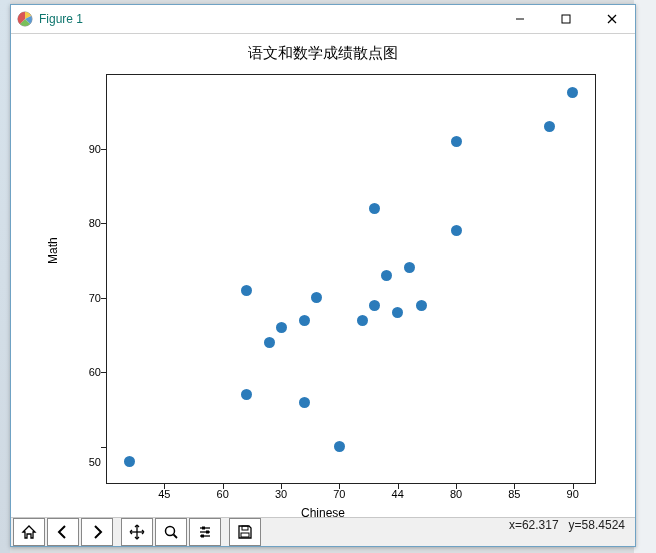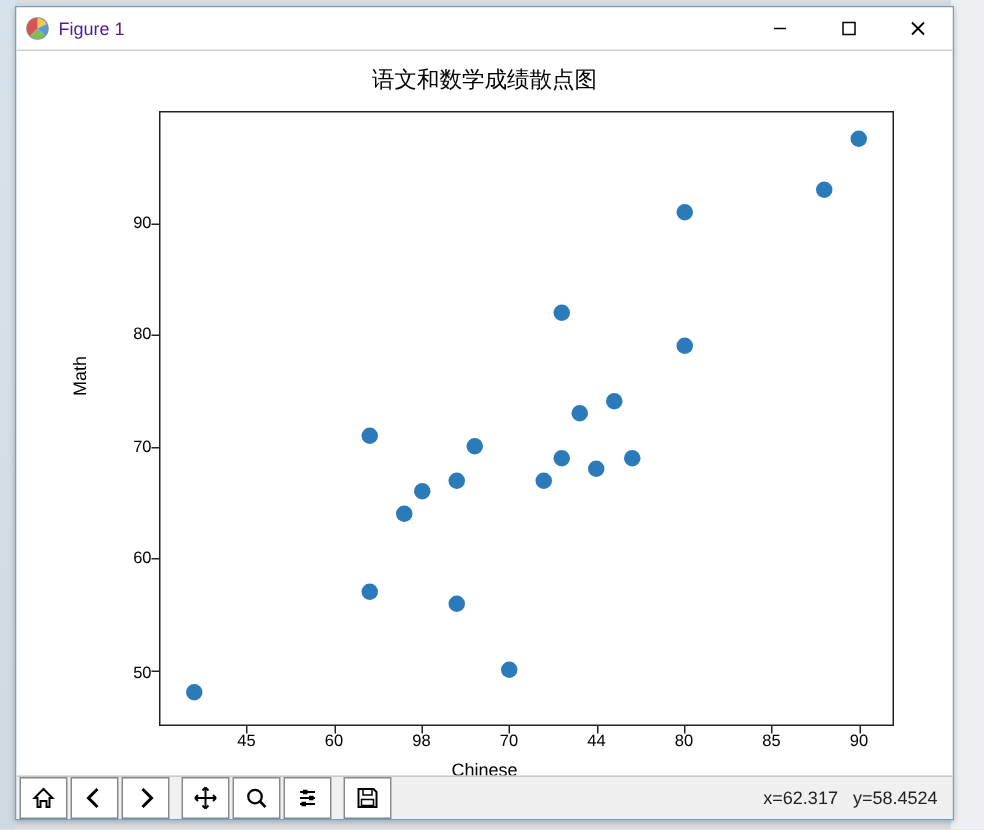--- a/index.html
+++ b/index.html
@@ -37,42 +37,42 @@
   }
   .titlebar .icon {
     width: 16px; height: 16px;
     margin: 0 6px;
     display: inline-flex;
     align-items: center;
     justify-content: center;
   }
   .titlebar .title {
     flex: 0 0 auto;
-    color: #4c1d95;
+    color: #0f766e;
   }
   .titlebar .spacer { flex: 1; }
   .win-btn {
     width: 46px; height: 28px;
     display: flex; align-items: center; justify-content: center;
     font-size: 13px;
     color: #222;
   }
   .plot-area {
     position: absolute;
     left: 0; top: 29px; right: 0; bottom: 28px;
     background: #ffffff;
   }
   .toolbar {
     position: absolute;
     left: 0; bottom: 0; right: 0;
     height: 28px;
     background: #f0f0f0;
     border-top: 1px solid #c8c8c8;
     display: flex;
-    align-items: center;
+    align-items: flex-start;
     font-size: 12px;
   }
   .tb-btn {
     width: 30px; height: 26px;
     border: 1px solid #888;
     margin: 0 1px;
     background: #fff;
     display: flex; align-items: center; justify-content: center;
   }
   .tb-btn:first-child { margin-left: 2px; }
@@ -195,33 +195,33 @@
       <div class="chart-title">语文和数学成绩散点图</div>
       <div class="ylabel">Math</div>
       <div class="xlabel">Chinese</div>
       <div class="axes"></div>
       <div id="ticks">
           <div class="tick-mark-x" style="left: 153.333px;"></div>
           <div class="tick-x" style="left: 153.333px;">45</div>
           <div class="tick-mark-x" style="left: 211.667px;"></div>
           <div class="tick-x" style="left: 211.667px;">60</div>
           <div class="tick-mark-x" style="left: 270px;"></div>
-          <div class="tick-x" style="left: 270px;">98</div>
+          <div class="tick-x" style="left: 270px;">30</div>
           <div class="tick-mark-x" style="left: 328.333px;"></div>
           <div class="tick-x" style="left: 328.333px;">70</div>
           <div class="tick-mark-x" style="left: 386.667px;"></div>
           <div class="tick-x" style="left: 386.667px;">44</div>
           <div class="tick-mark-x" style="left: 445px;"></div>
           <div class="tick-x" style="left: 445px;">80</div>
           <div class="tick-mark-x" style="left: 503.333px;"></div>
           <div class="tick-x" style="left: 503.333px;">85</div>
           <div class="tick-mark-x" style="left: 561.667px;"></div>
           <div class="tick-x" style="left: 561.667px;">90</div>
           <div class="tick-mark-y" style="top: 412.727px;"></div>
-          <div class="tick-y" style="top: 415px; text-align: right;">50</div>
+          <div class="tick-y" style="top: 428px; text-align: right;">50</div>
           <div class="tick-mark-y" style="top: 338.182px;"></div>
           <div class="tick-y" style="top: 338.182px;">60</div>
           <div class="tick-mark-y" style="top: 263.636px;"></div>
           <div class="tick-y" style="top: 263.636px;">70</div>
           <div class="tick-mark-y" style="top: 189.091px;"></div>
           <div class="tick-y" style="top: 189.091px;">80</div>
           <div class="tick-mark-y" style="top: 114.545px;"></div>
           <div class="tick-y" style="top: 114.545px;">90</div>
         </div>
       <div id="points">

